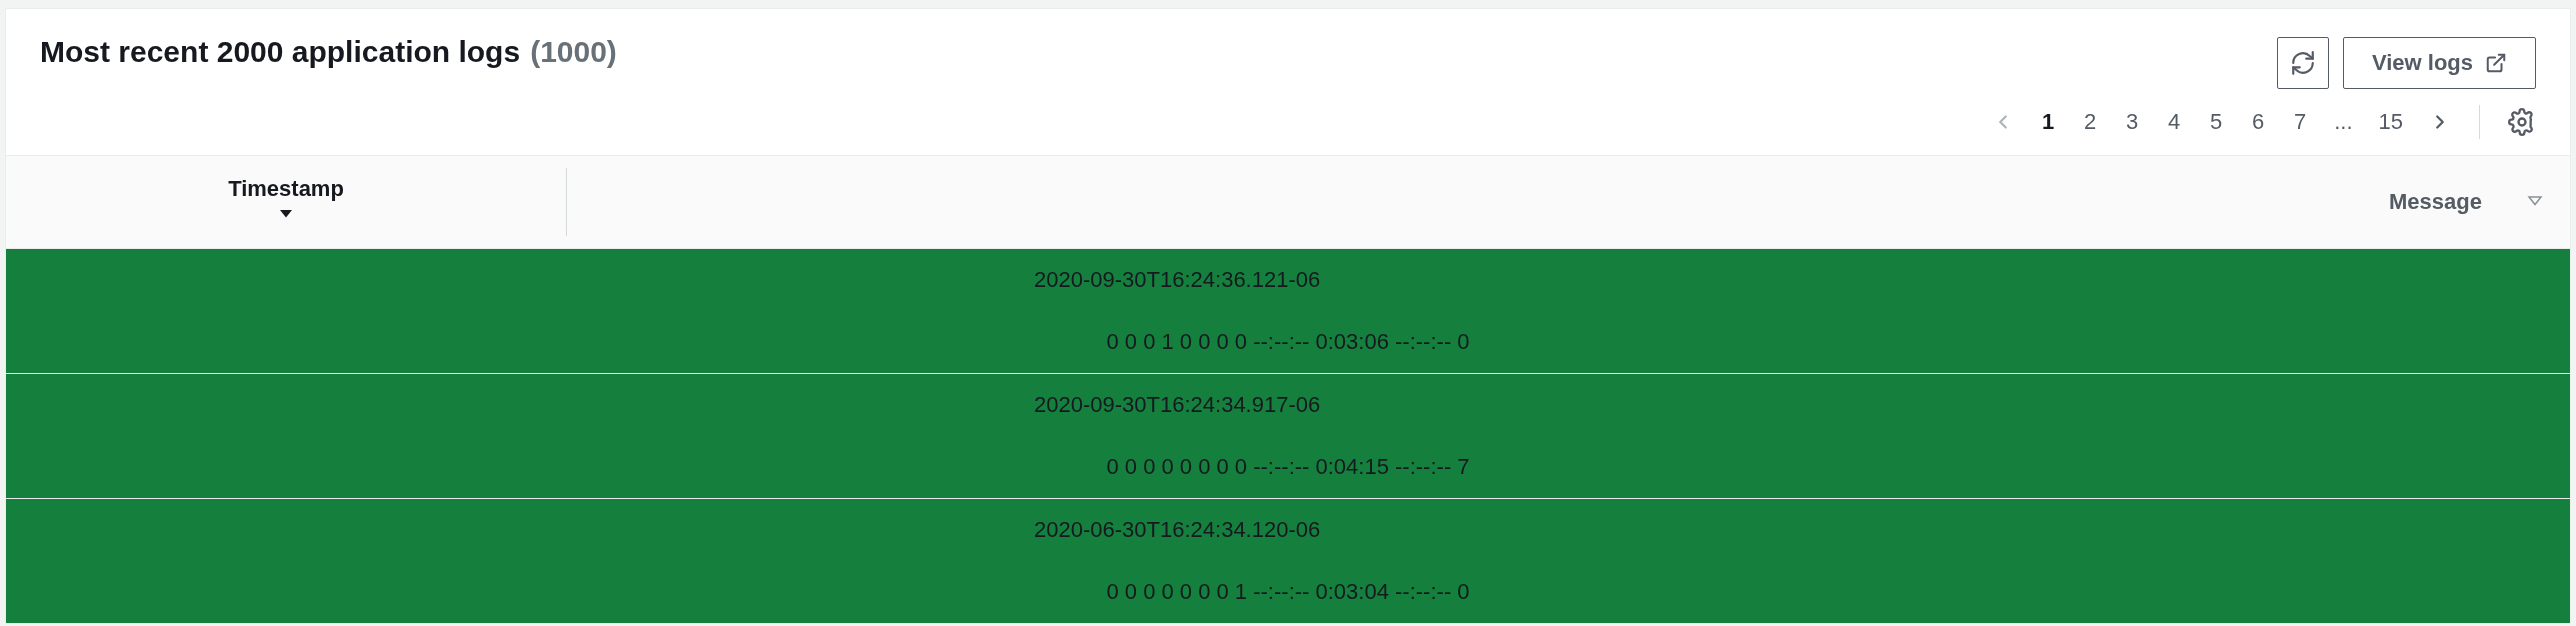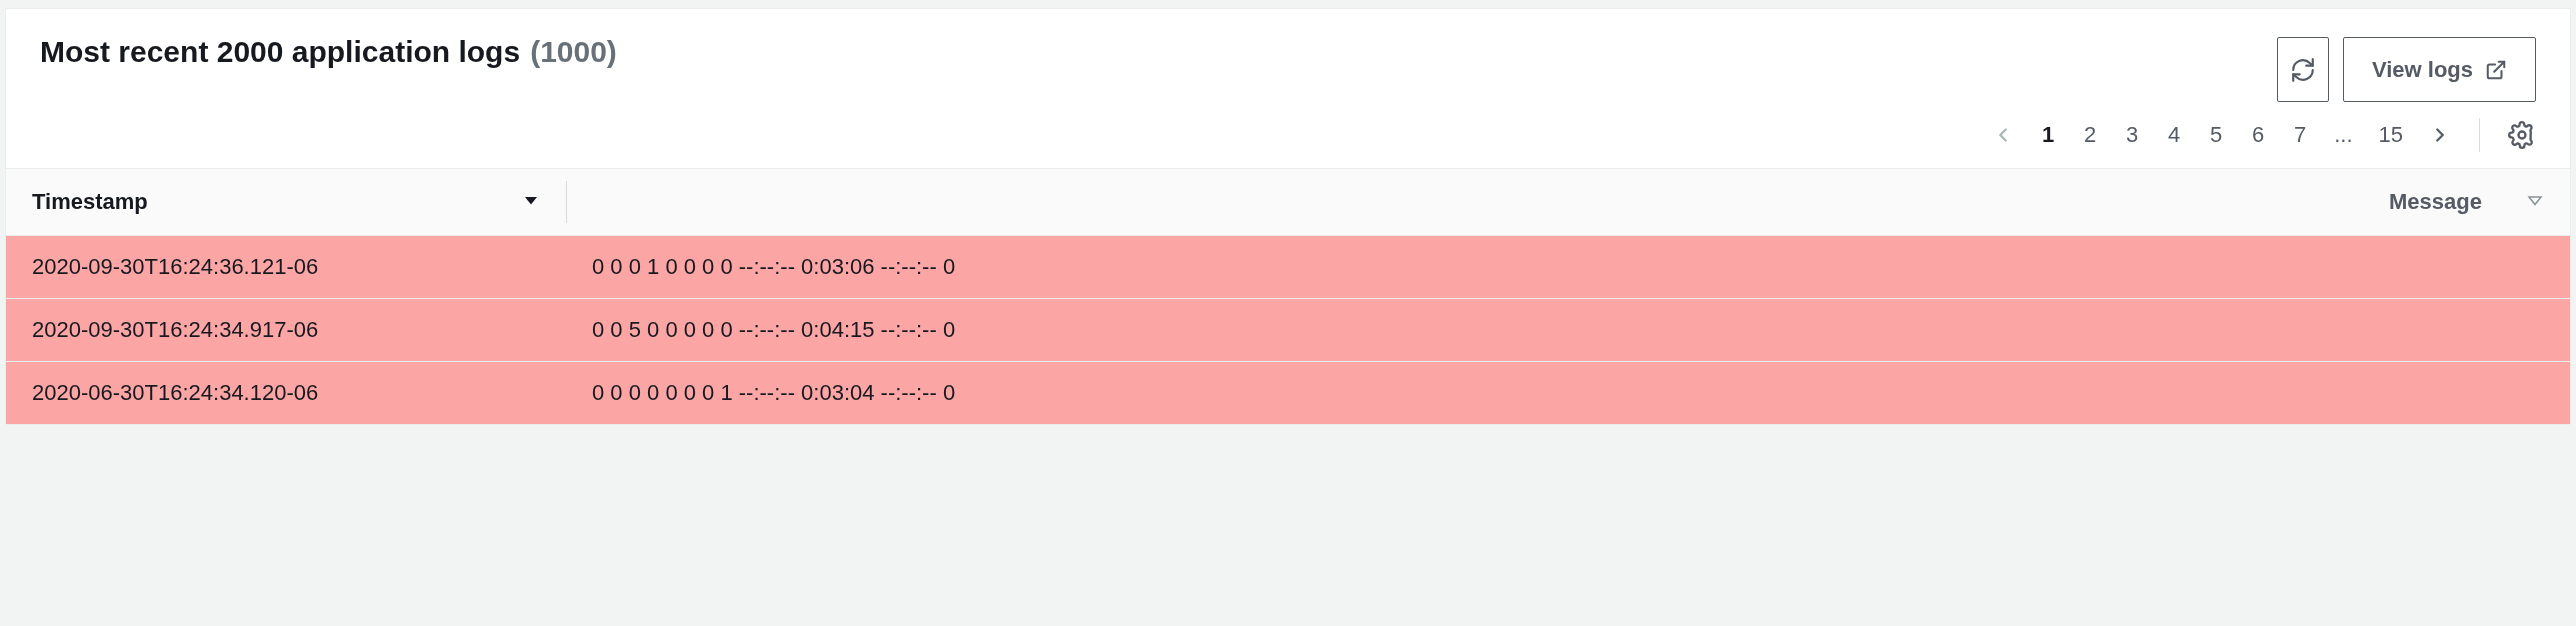--- a/index.html
+++ b/index.html
@@ -48,21 +48,21 @@
   }
   .btn {
     display: inline-flex;
     align-items: center;
     justify-content: center;
     border: 1.5px solid #545b64;
     background: #ffffff;
     color: #545b64;
     font-size: 22px;
     font-weight: 700;
-    height: 65px;
+    height: 52px;
     padding: 0 28px;
     border-radius: 2px;
     cursor: pointer;
     gap: 12px;
   }
   .btn-icon {
     padding: 0;
     width: 52px;
   }
   .pager-row {
@@ -131,20 +131,21 @@
     font-size: 22px;
     font-weight: 700;
     color: #545b64;
     position: relative;
   }
   .th.ts {
     width: 560px;
     flex-shrink: 0;
     color: #16191f;
     justify-content: space-between;
+    flex-direction: column;
   }
   .th.msg {
     flex: 1;
     justify-content: flex-end;
     gap: 44px;
   }
   .col-divider {
     width: 1px;
     background: #d5dbdb;
     margin: 12px 0;
@@ -152,21 +153,22 @@
   .sort-icon-active {
     color: #16191f;
   }
   .sort-icon-inactive {
     color: #879196;
   }
   .trow {
     display: flex;
     align-items: center;
     border-bottom: 1px solid #eaeded;
-    background: #fca5a5;
+    background: #15803d;
+    flex-direction: column;
   }
   .trow:last-child {
     border-bottom: none;
   }
   .td {
     padding: 18px 26px;
     font-size: 22px;
     color: #16191f;
   }
   .td.ts {
@@ -259,21 +261,21 @@
           </span>
         </div>
       </div>
 
       <div class="trow">
         <div class="td ts">2020-09-30T16:24:36.121-06</div>
         <div class="td msg">0 0 0 1 0 0 0 0 --:--:-- 0:03:06 --:--:-- 0</div>
       </div>
       <div class="trow">
         <div class="td ts">2020-09-30T16:24:34.917-06</div>
-        <div class="td msg">0 0 5 0 0 0 0 0 --:--:-- 0:04:15 --:--:-- 0</div>
+        <div class="td msg">0 0 0 0 0 0 0 0 --:--:-- 0:04:15 --:--:-- 7</div>
       </div>
       <div class="trow">
         <div class="td ts">2020-06-30T16:24:34.120-06</div>
         <div class="td msg">0 0 0 0 0 0 0 1 --:--:-- 0:03:04 --:--:-- 0</div>
       </div>
 
     </div>
   </div>
 </div>
 

